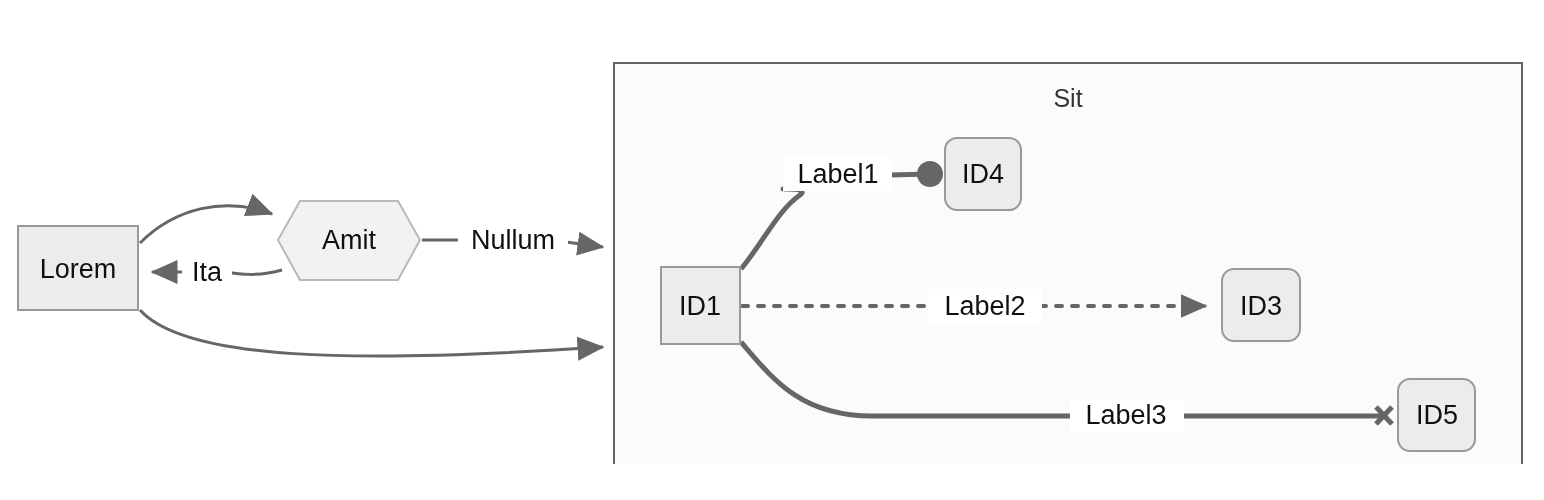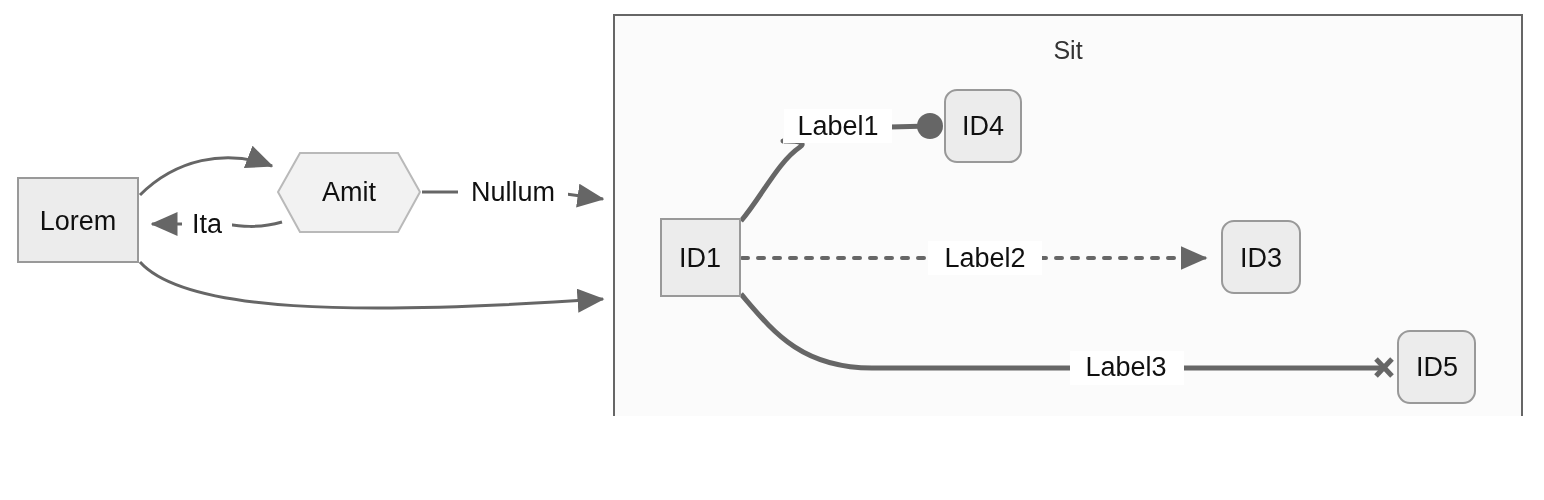--- a/index.html
+++ b/index.html
@@ -9,20 +9,21 @@
   }
   body {
     font-family: "Liberation Sans", sans-serif;
   }
   #canvas {
     position: relative;
     width: 1544px;
     height: 416px;
     background: #ffffff;
     overflow: hidden;
+    margin-top: 48px;
   }
   #diagram-svg {
     position: absolute;
     top: 0;
     left: 0;
     width: 1544px;
     height: 500px;
   }
   .node-label {
     font-family: "Liberation Sans", sans-serif;

